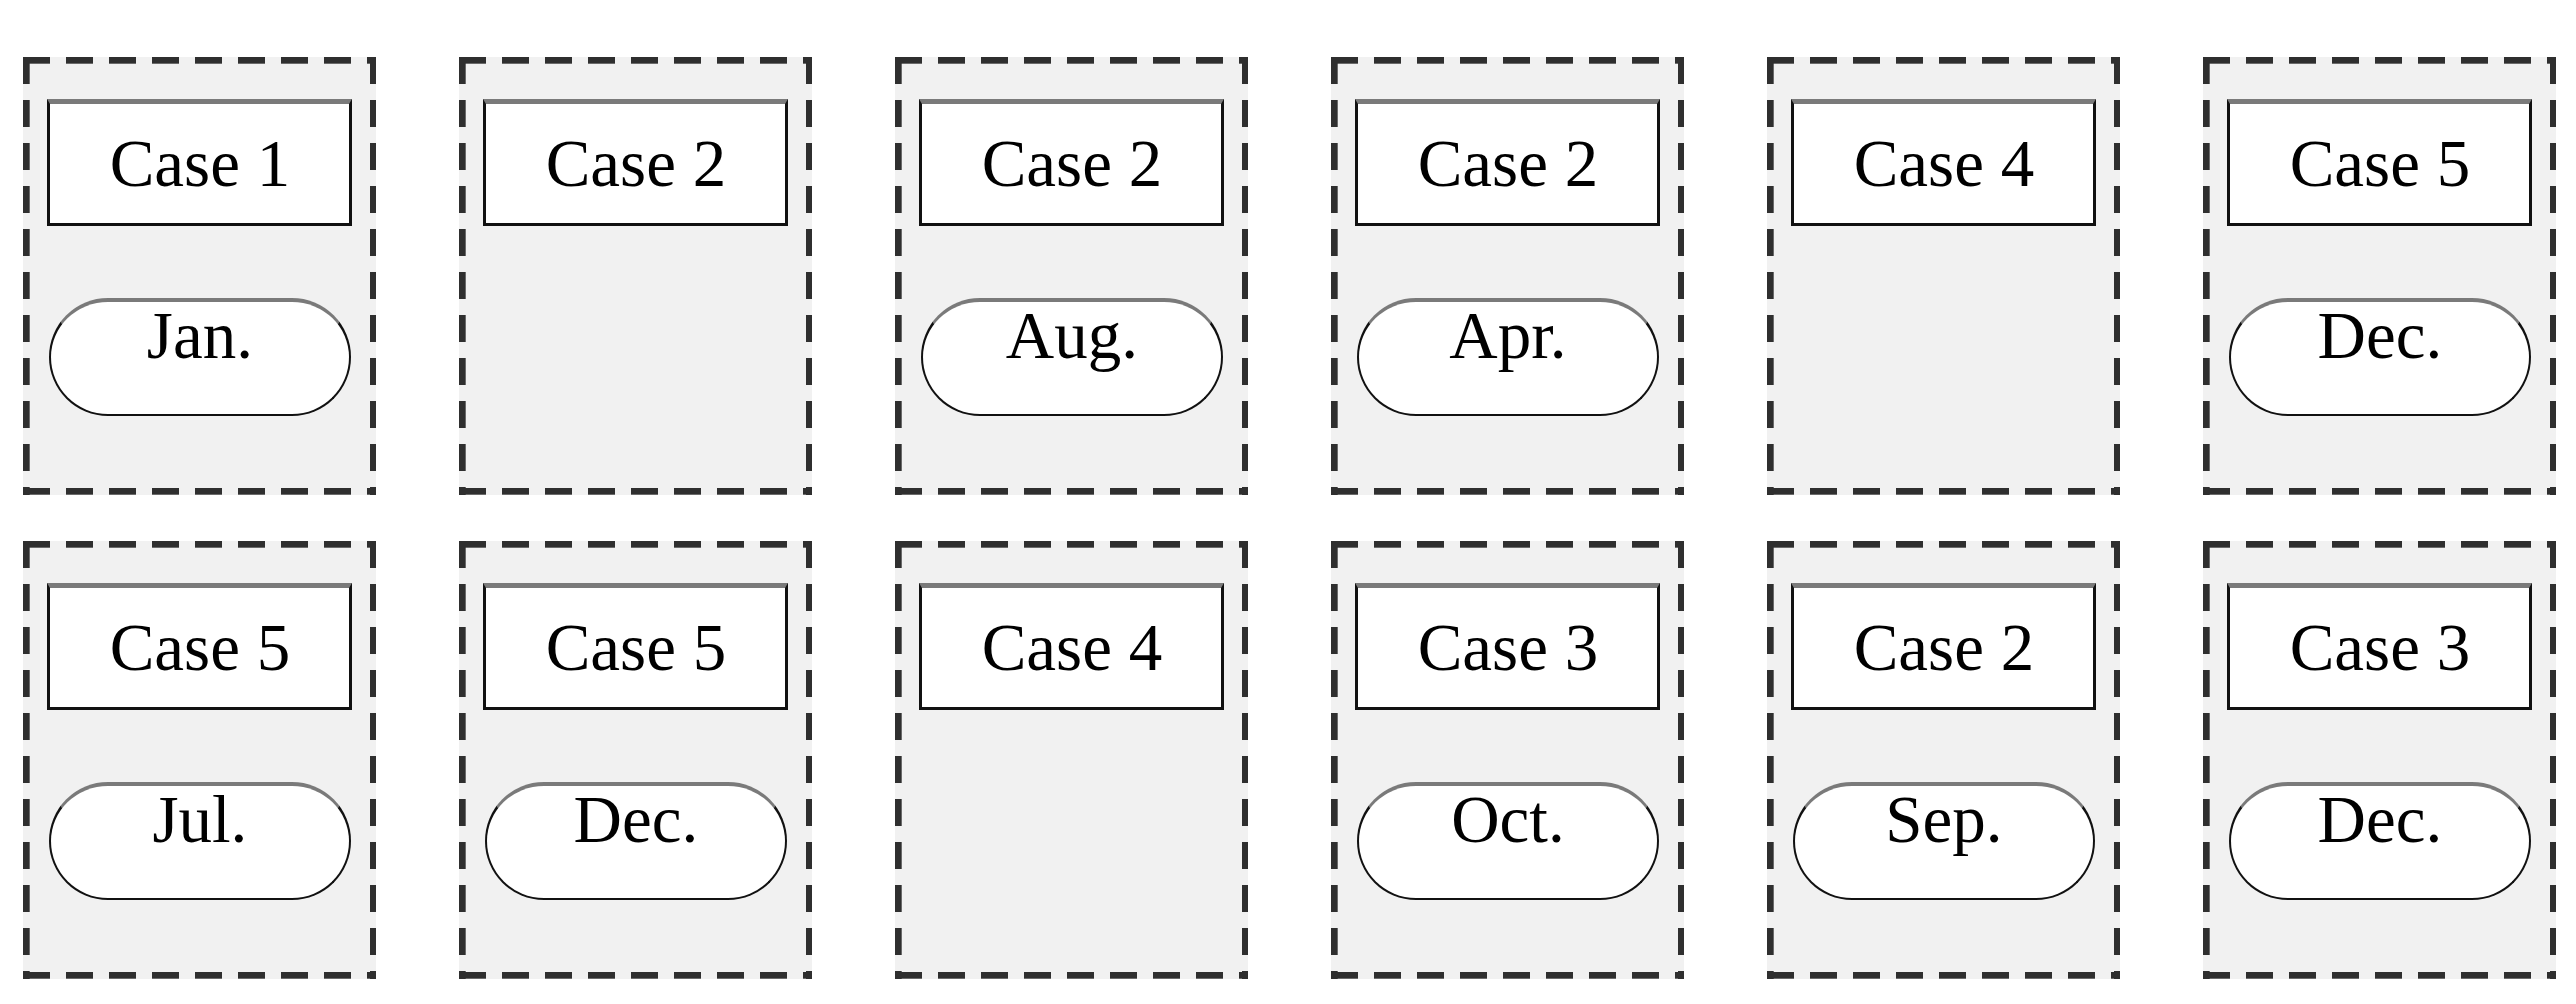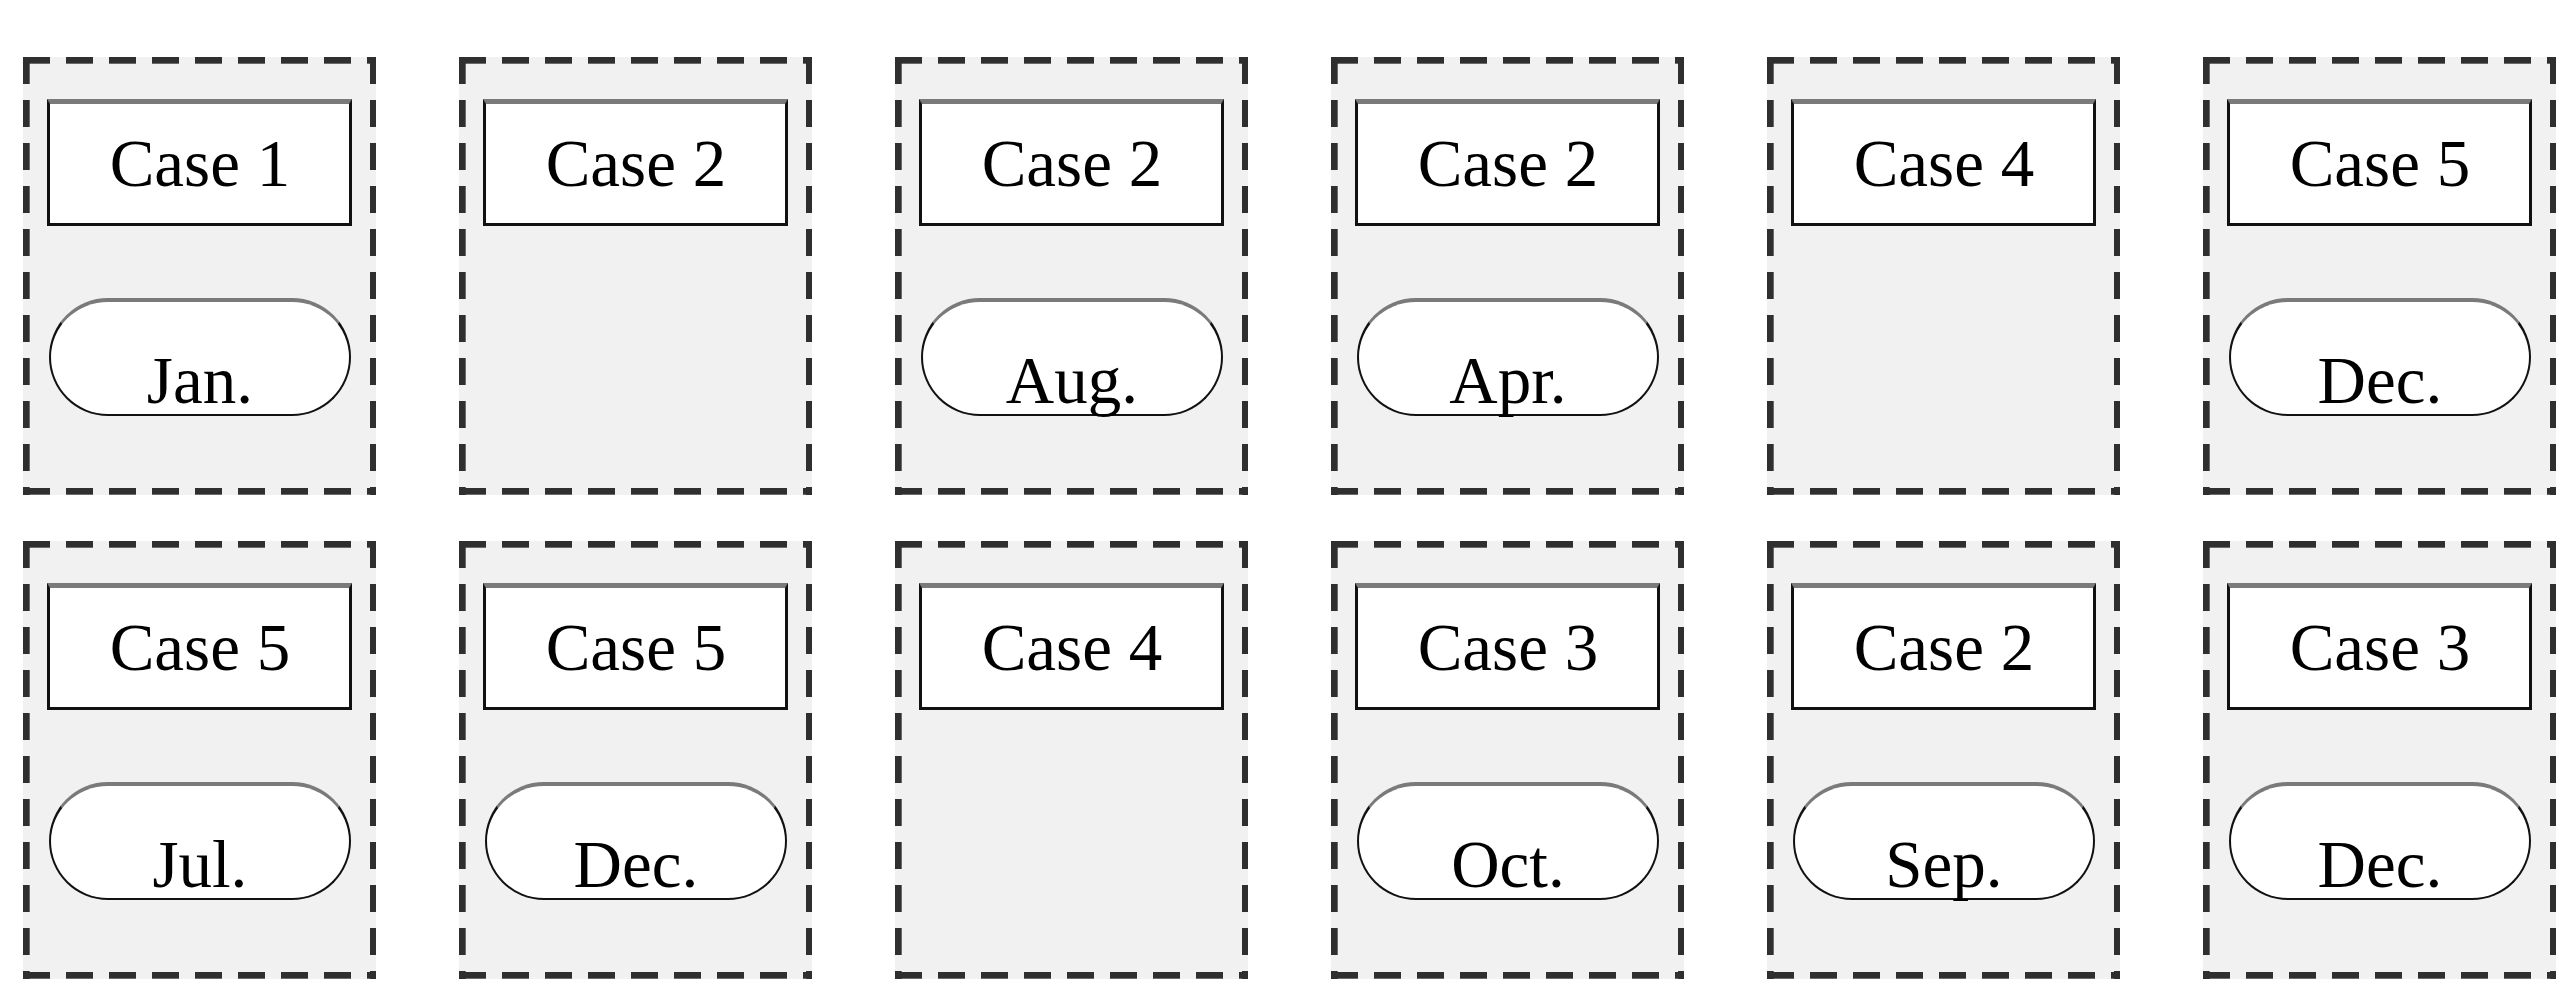--- a/index.html
+++ b/index.html
@@ -42,21 +42,21 @@
   }
 
   .month-pill {
     width: 302px; height: 118px;
     box-sizing: border-box;
     margin-top: 72px;
     background: var(--shape-fill, #ffffff);
     border: 2.5px solid var(--shape-border, #111111);
     border-top: 4.2px solid var(--shape-border-top, #7a7a7a);
     border-radius: 167px;
-    display: flex; align-items: flex-end; justify-content: center;
+    display: flex; align-items: flex-start; justify-content: center;
   }
 
   .label {
     font-size: 67px;
     line-height: 1;
     color: var(--text-color, #000000);
     white-space: nowrap;
   }
 </style>
 </head>

